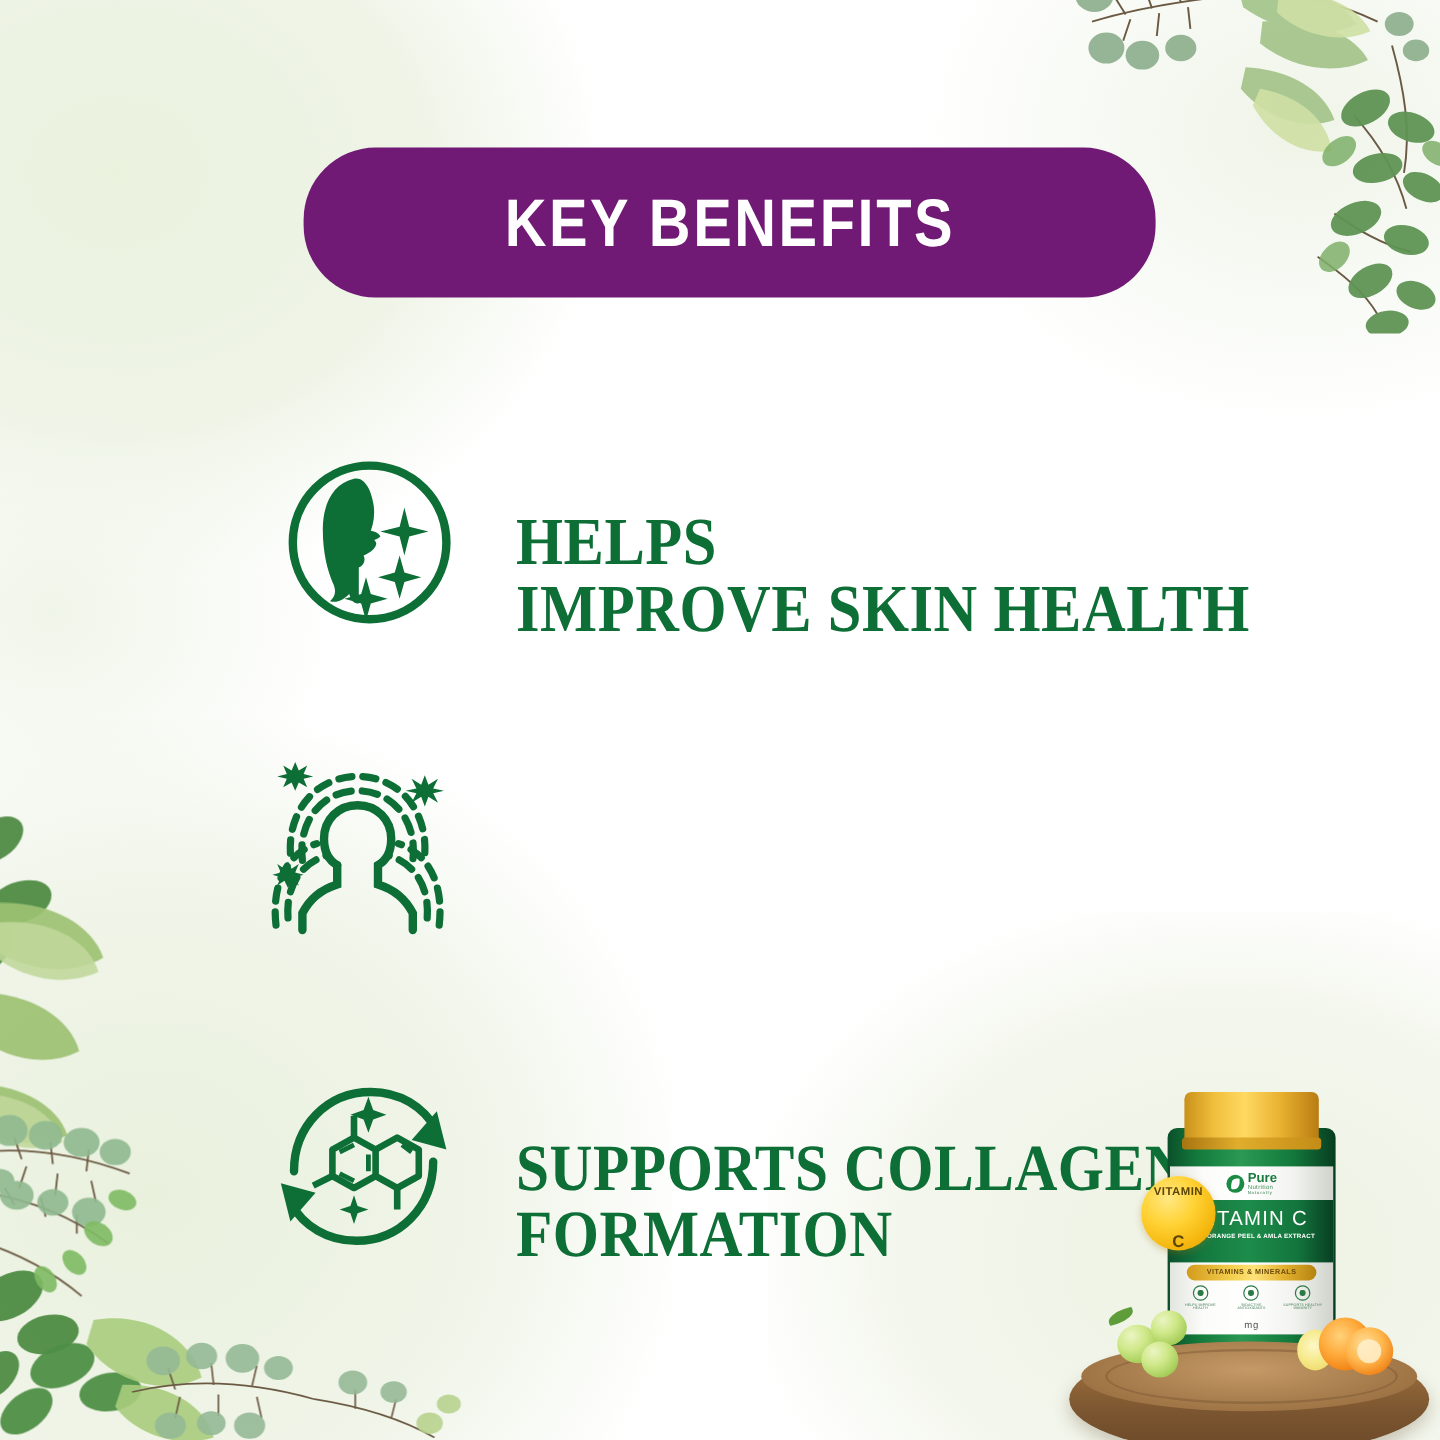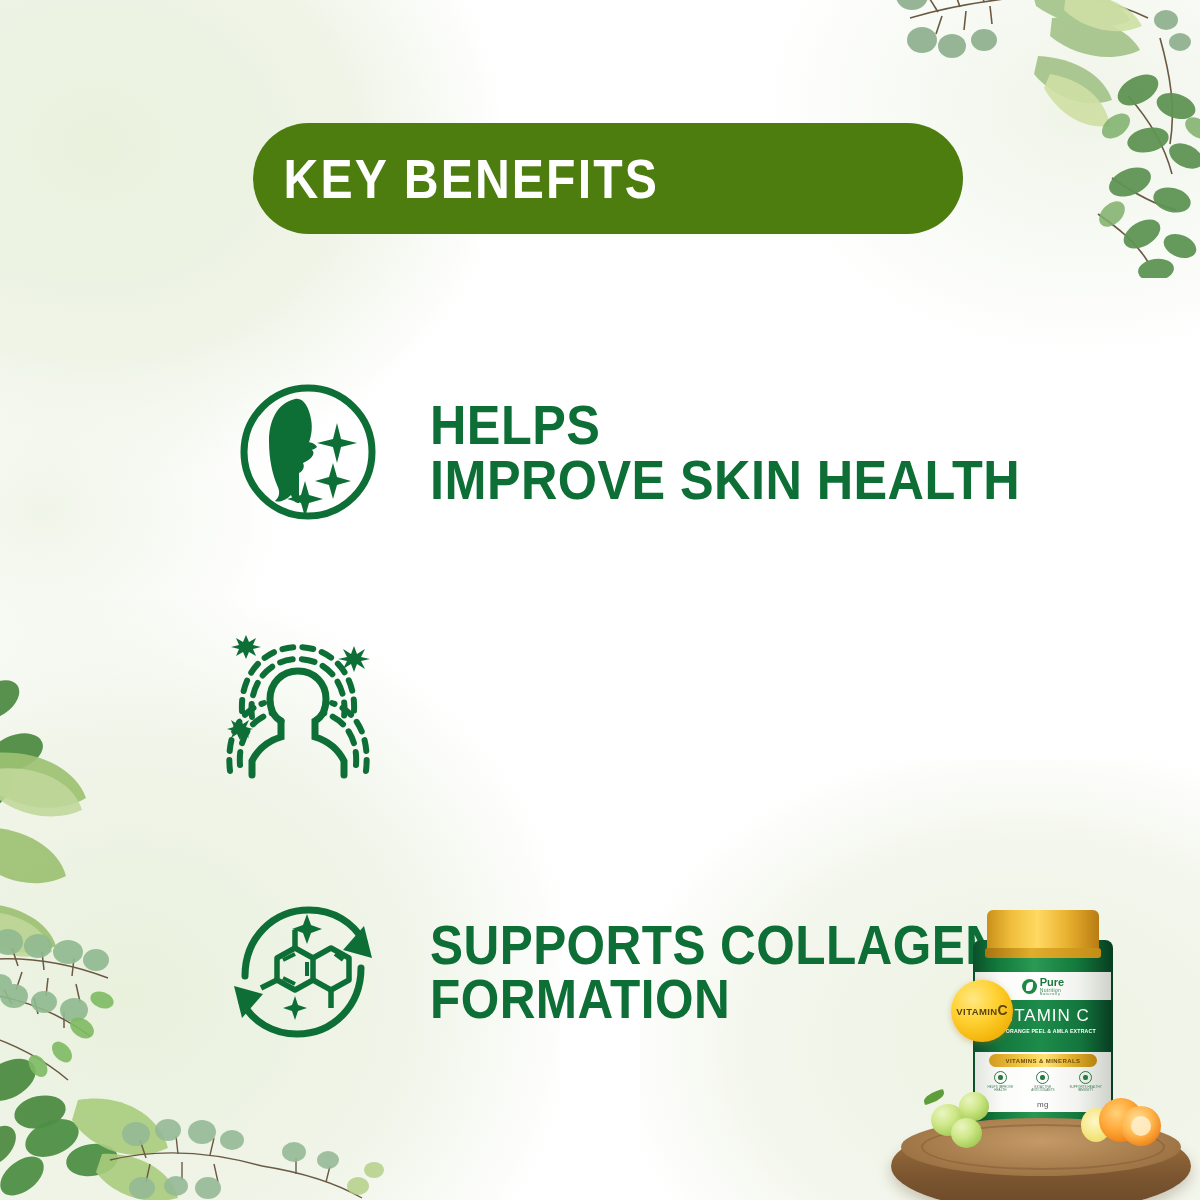--- a/index.html
+++ b/index.html
@@ -18,32 +18,32 @@
     background:radial-gradient(ellipse at 40% 55%, #e9f1dd 0%, #f1f5ea 48%, rgba(255,255,255,0) 74%);}
   .wash-br{left:640px;top:760px;width:640px;height:520px;
     background:radial-gradient(ellipse at 60% 55%, #eef3e4 0%, #f3f6ec 50%, rgba(255,255,255,0) 76%);}
   .wash-tr{left:760px;top:-60px;width:520px;height:420px;
     background:radial-gradient(ellipse at 62% 40%, #eff4e8 0%, rgba(255,255,255,0) 70%);}
   .wash-ml{left:-60px;top:300px;width:340px;height:420px;
     background:radial-gradient(ellipse at 30% 50%, #f0f5e9 0%, rgba(255,255,255,0) 72%);}
 
   
   .header-pill{
-    position:absolute;left:253px;top:123px;width:710px;height:111px;
-    background:#4d7c0f;border-radius:60px;
-    display:flex;align-items:center;justify-content:flex-start;
+    position:absolute;left:253px;top:123px;width:710px;height:125px;
+    background:#701a75;border-radius:60px;
+    display:flex;align-items:center;justify-content:center;
   }
   .header-pill .title{
     color:#ffffff;font-weight:bold;font-size:56px;letter-spacing:2.5px;
     transform:scaleX(0.86);transform-origin:center;white-space:nowrap;
     font-family:"Liberation Sans", sans-serif;
   }
 
   
-  .benefit{position:absolute;display:flex;align-items:center;}
+  .benefit{position:absolute;display:flex;align-items:flex-end;font-family:Liberation Serif, serif;}
   .b1{left:224px;top:368px;}
   .b2{left:214px;top:620px;}
   .b3{left:214px;top:888px;}
   .icon-box{width:168px;height:168px;flex:0 0 168px;display:flex;align-items:center;justify-content:center;}
   .b2 .icon-box,.b3 .icon-box{width:178px;flex-basis:178px;}
   .benefit-text{
     margin-left:38px;color:#0d6e36;font-weight:bold;
     font-size:56px;line-height:0.99;letter-spacing:0.5px;
     white-space:nowrap;
   }
@@ -126,22 +126,22 @@
   .feat-ic::after{content:"";position:absolute;left:3px;top:3px;width:5px;height:5px;background:#2b7a46;border-radius:2px;}
   .feat-cap{font-size:3px;color:#3d7a52;line-height:1.15;letter-spacing:0.1px;}
   .lbl-dose{
     position:absolute;left:0;right:0;bottom:3px;text-align:center;
     font-size:8px;color:#555;letter-spacing:0.5px;
   }
 
   .vit-badge{
     position:absolute;left:66px;top:88px;width:62px;height:62px;border-radius:50%;
     background:radial-gradient(circle at 36% 30%, #ffe884 0%, #ffd235 38%, #f5b70e 70%, #d99a07 100%);
-    display:flex;align-items:center;justify-content:center;
-    box-shadow:0 2px 6px rgba(170,120,10,0.35);z-index:4;
+    display:flex;flex-direction:column;align-items:center;justify-content:flex-end;
+    box-shadow:0 2px 6px rgba(170,120,10,0.35);z-index:4;gap:28px;
   }
   .vit-badge .v1{font-size:9.5px;font-weight:bold;color:#5b4508;letter-spacing:0.4px;}
   .vit-badge .v2{font-size:14px;font-weight:bold;color:#5b4508;line-height:1.1;}
 
   .amla{position:absolute;border-radius:50%;z-index:3;
     background:radial-gradient(circle at 34% 28%, #eaf5c2 0%, #cfe889 38%, #a8cf5c 72%, #7fae3c 100%);}
   .a1{left:46px;top:212px;width:34px;height:32px;}
   .a2{left:74px;top:200px;width:30px;height:29px;}
   .a3{left:66px;top:226px;width:31px;height:30px;}
   .amla-leaf{position:absolute;left:38px;top:200px;width:22px;height:10px;z-index:3;

